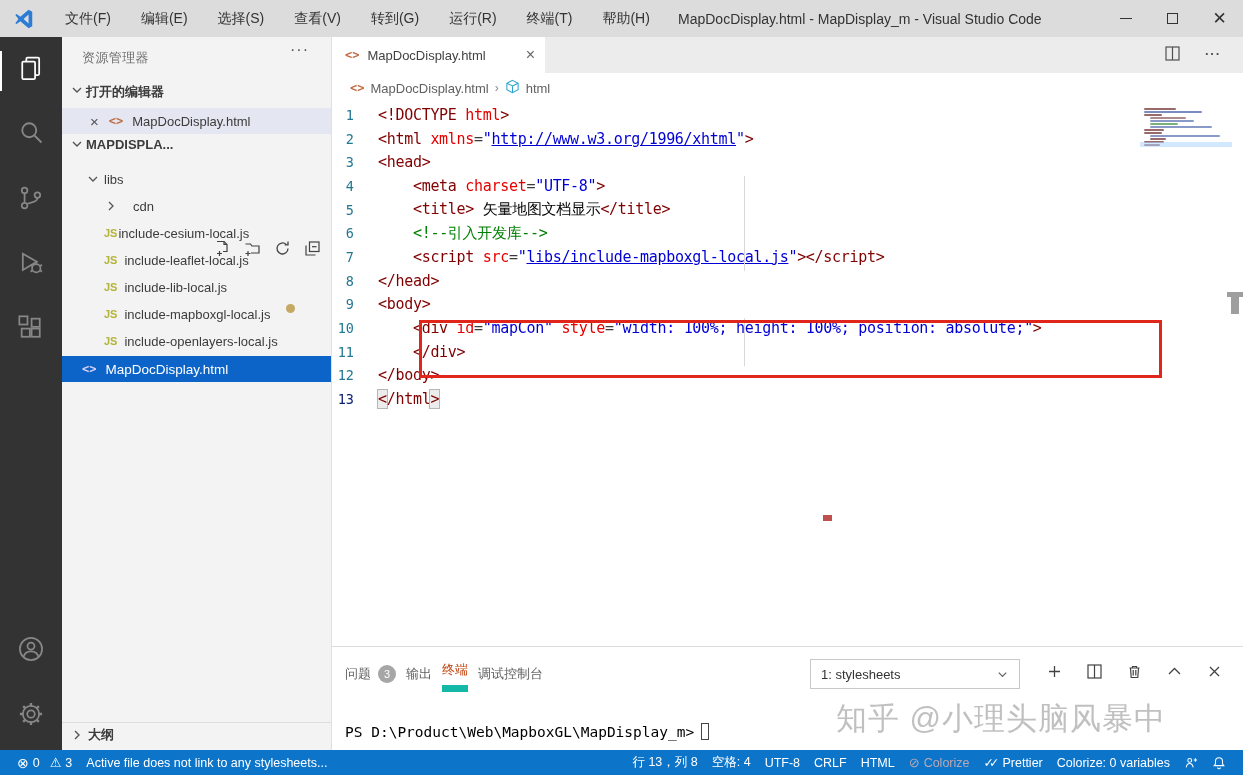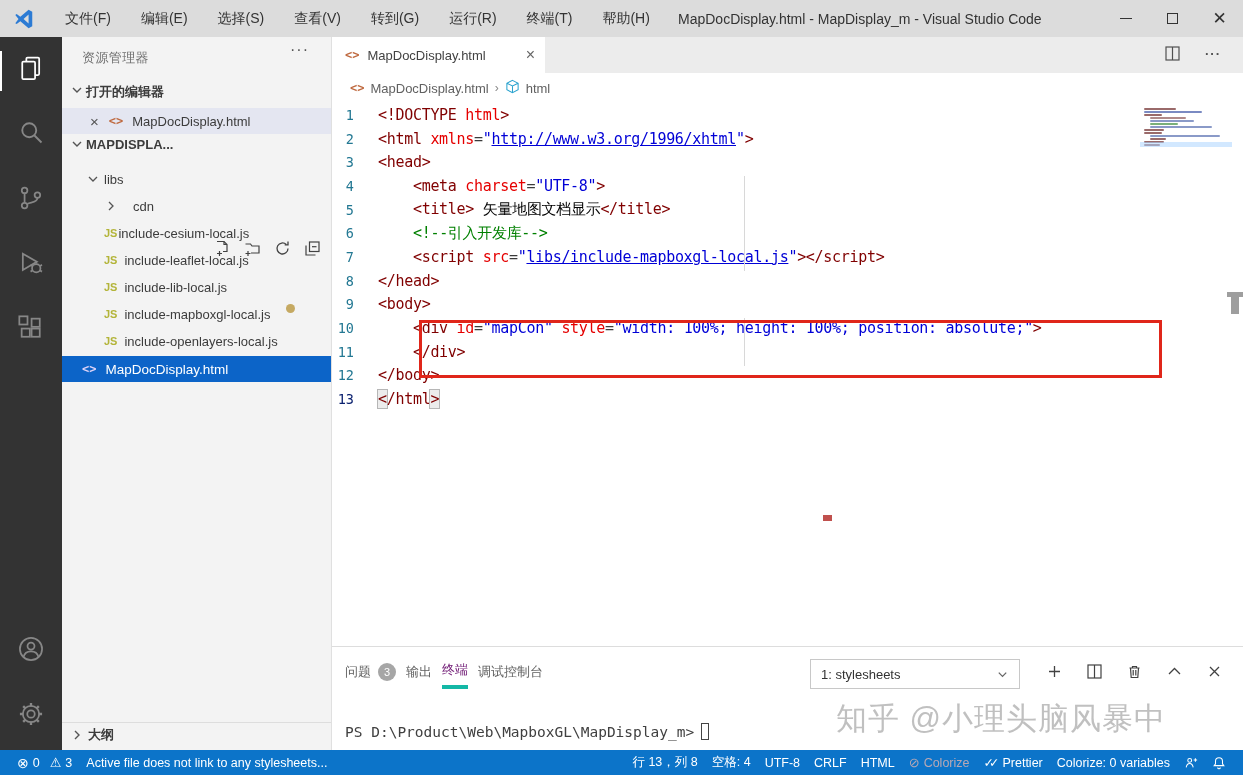--- a/index.html
+++ b/index.html
@@ -83,30 +83,30 @@
   
   .red-rect { position:absolute; left:419px; top:320px; width:743px; height:58px;
               border:3px solid #e0261a; z-index:30; }
   .red-dot { position:absolute; left:823px; top:515px; width:9px; height:6px; background:#c0504d; z-index:30; }
 
   
   .panel { position:absolute; left:332px; top:646px; right:0; height:104px; background:#fff;
            border-top:1px solid #ddd; font-size:13px; color:#616161; }
   .p-tabs { position:absolute; left:13px; top:14px; display:flex; align-items:center; gap:10px; }
   .p-tab { display:flex; align-items:center; gap:7px; padding-bottom:6px; }
-  .p-tab.active { color:#701a75; border-bottom:4px solid #14b8a6; }
+  .p-tab.active { color:#c2410c; border-bottom:7px solid #14b8a6; }
   .badge { width:18px; height:18px; border-radius:50%; background:#a6a6a6; color:#fff;
            font-size:11px; display:flex; align-items:center; justify-content:center; }
   .shell-select { position:absolute; left:478px; top:12px; width:210px; height:30px; background:#fff;
                   border:1px solid #c8c8c8; display:flex; align-items:center; padding:0 10px;
                   font-size:13px; color:#333; }
   .shell-select svg { margin-left:auto; width:13px; height:13px; color:#666; }
   .p-icons { position:absolute; right:20px; top:16px; display:flex; gap:23px; color:#424242; }
   .p-icons svg { width:17px; height:17px; }
-  .term-line { position:absolute; left:13px; top:76px; font:14.5px "DejaVu Sans Mono",monospace; color:#404040;
+  .term-line { position:absolute; left:13px; top:76px; font:14.5px "DejaVu Sans Mono",monospace; color:#000000;
                display:flex; align-items:center; }
   .term-cursor { display:inline-block; width:8px; height:17px; border:1px solid #444; margin-left:7px; }
   .watermark { position:absolute; left:836px; top:698px; z-index:25; font-size:31px; letter-spacing:1px;
                color:rgba(185,185,185,.9); text-shadow:0 0 3px #fff, 0 0 1px #fff; white-space:nowrap; }
 
   
   .statusbar { position:absolute; left:0; bottom:0; width:100%; height:25px; background:#0c74c9;
                color:#fff; display:flex; align-items:center; font-size:12.5px; padding:0 10px 0 10px; }
   .sb-item { display:flex; align-items:center; gap:4px; padding:0 7px; height:25px; white-space:nowrap; }
   .sb-left { display:flex; align-items:center; }

